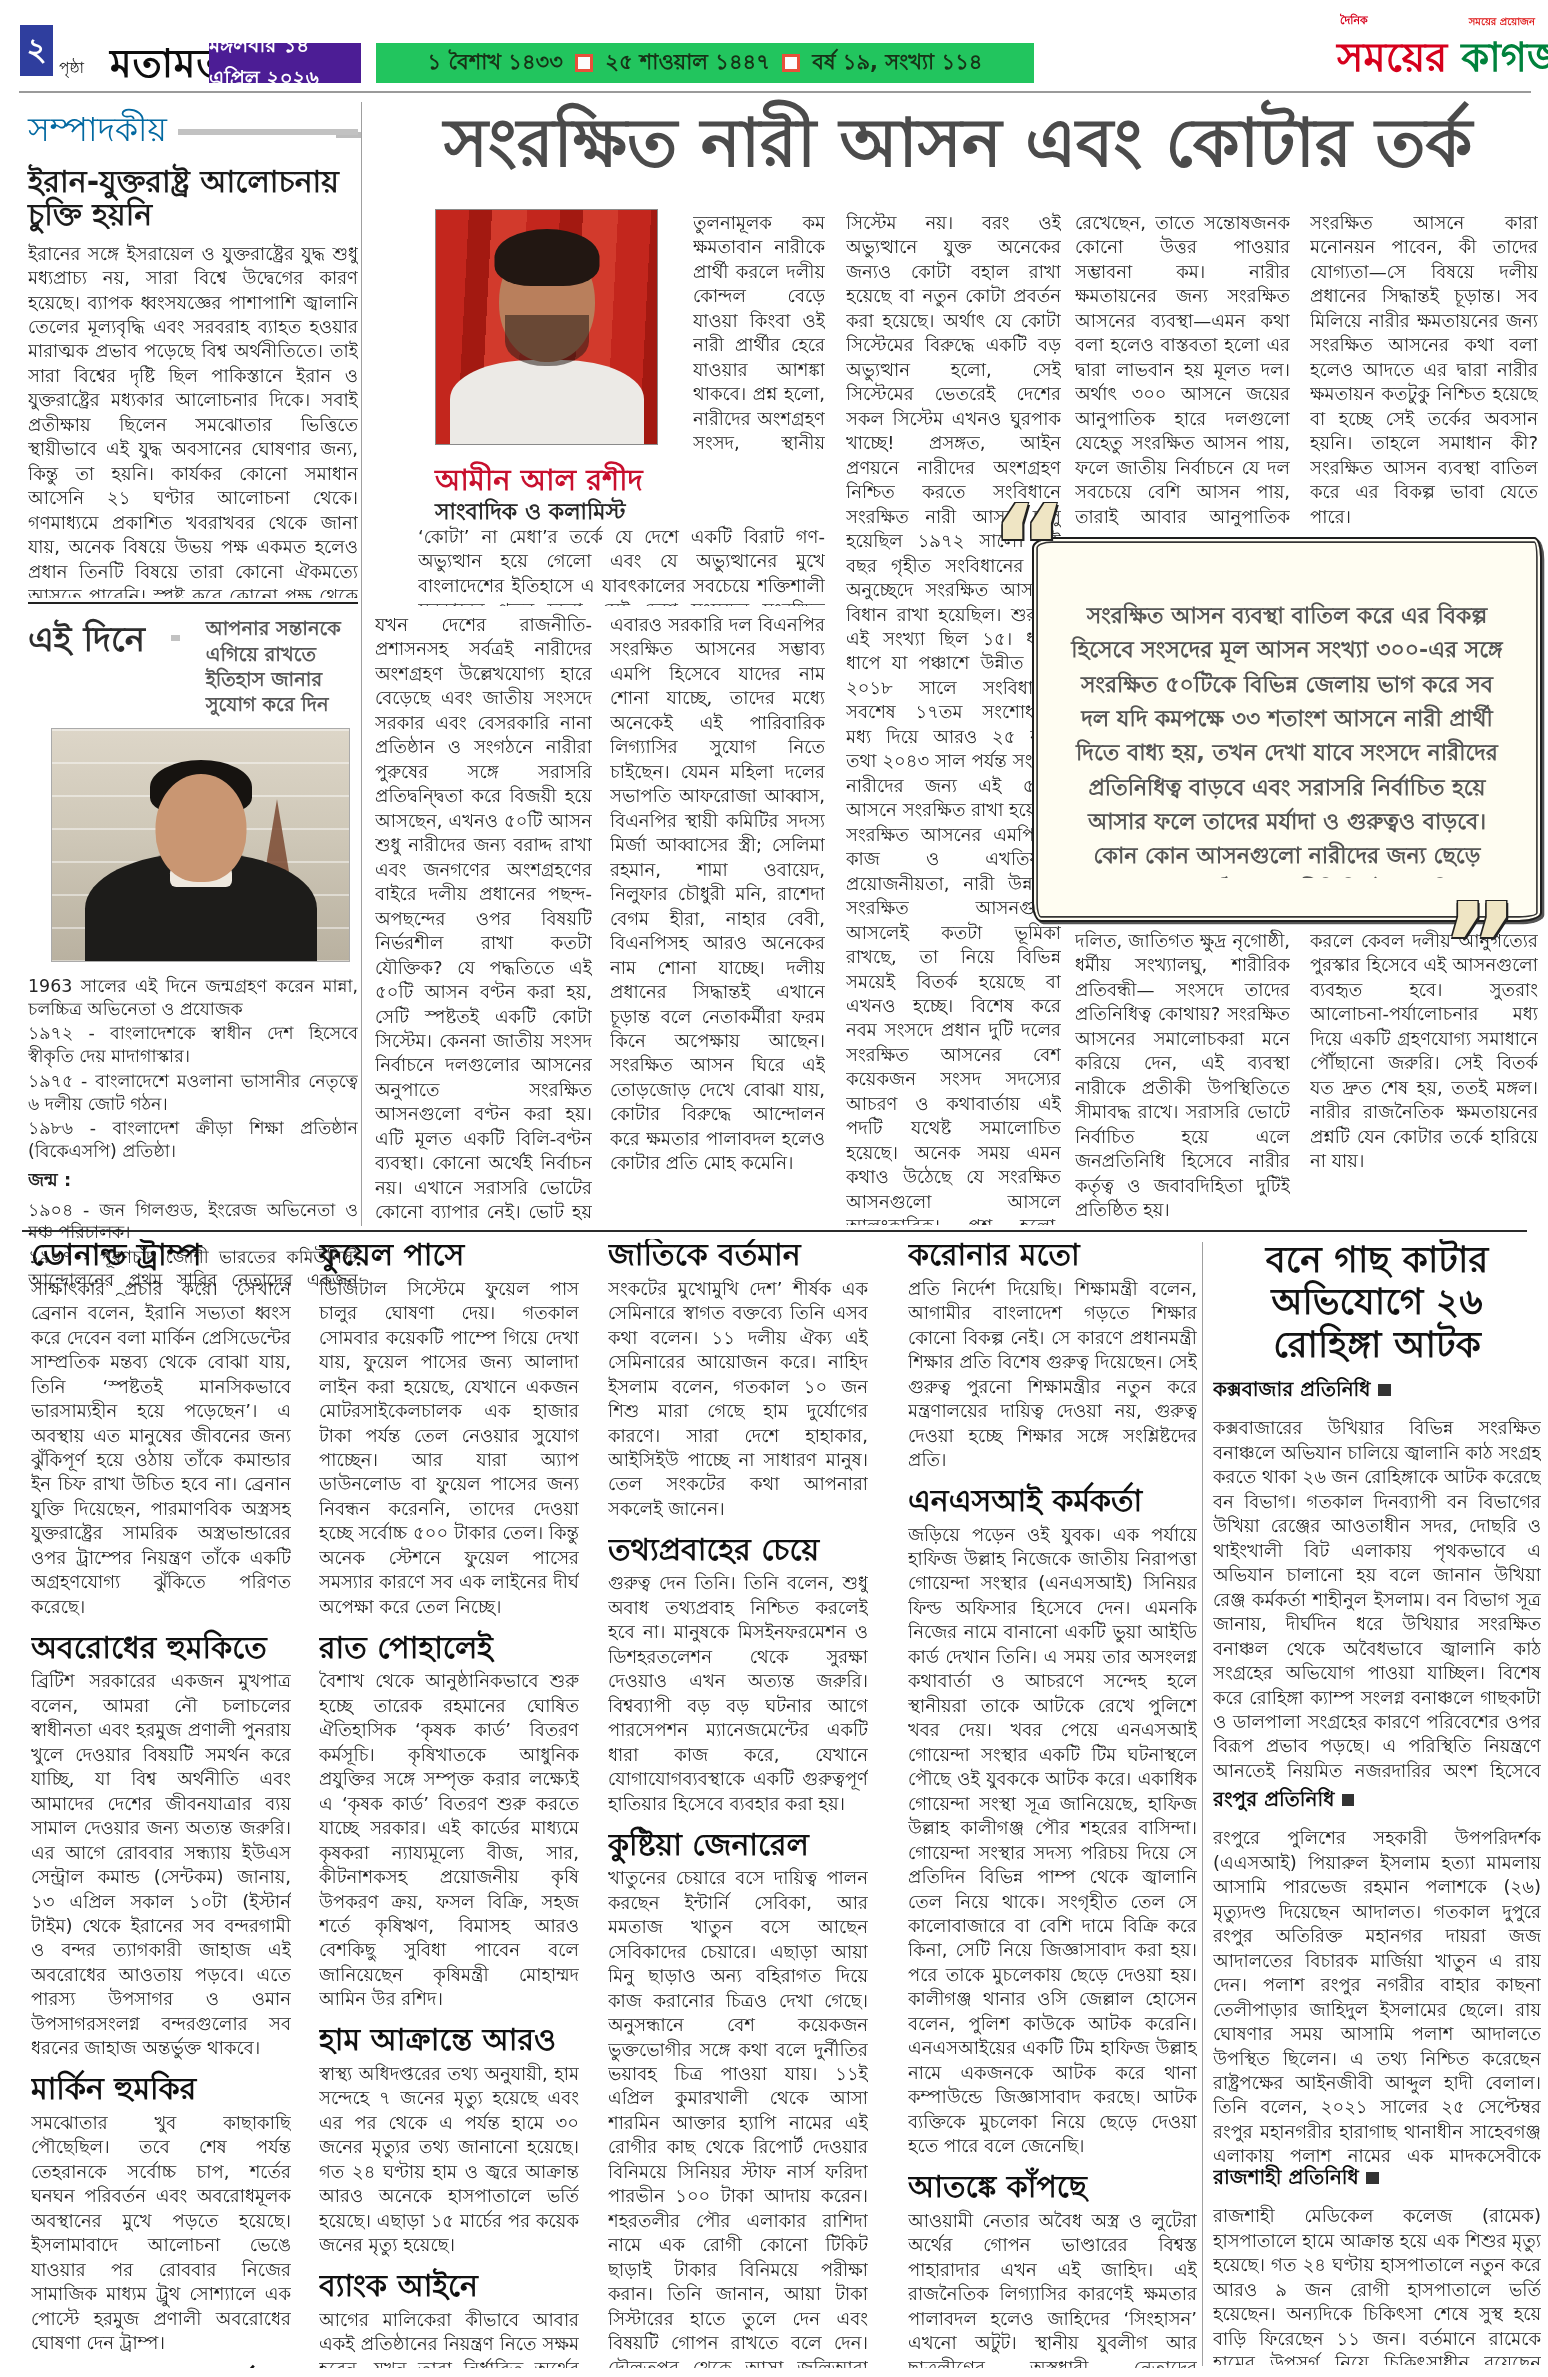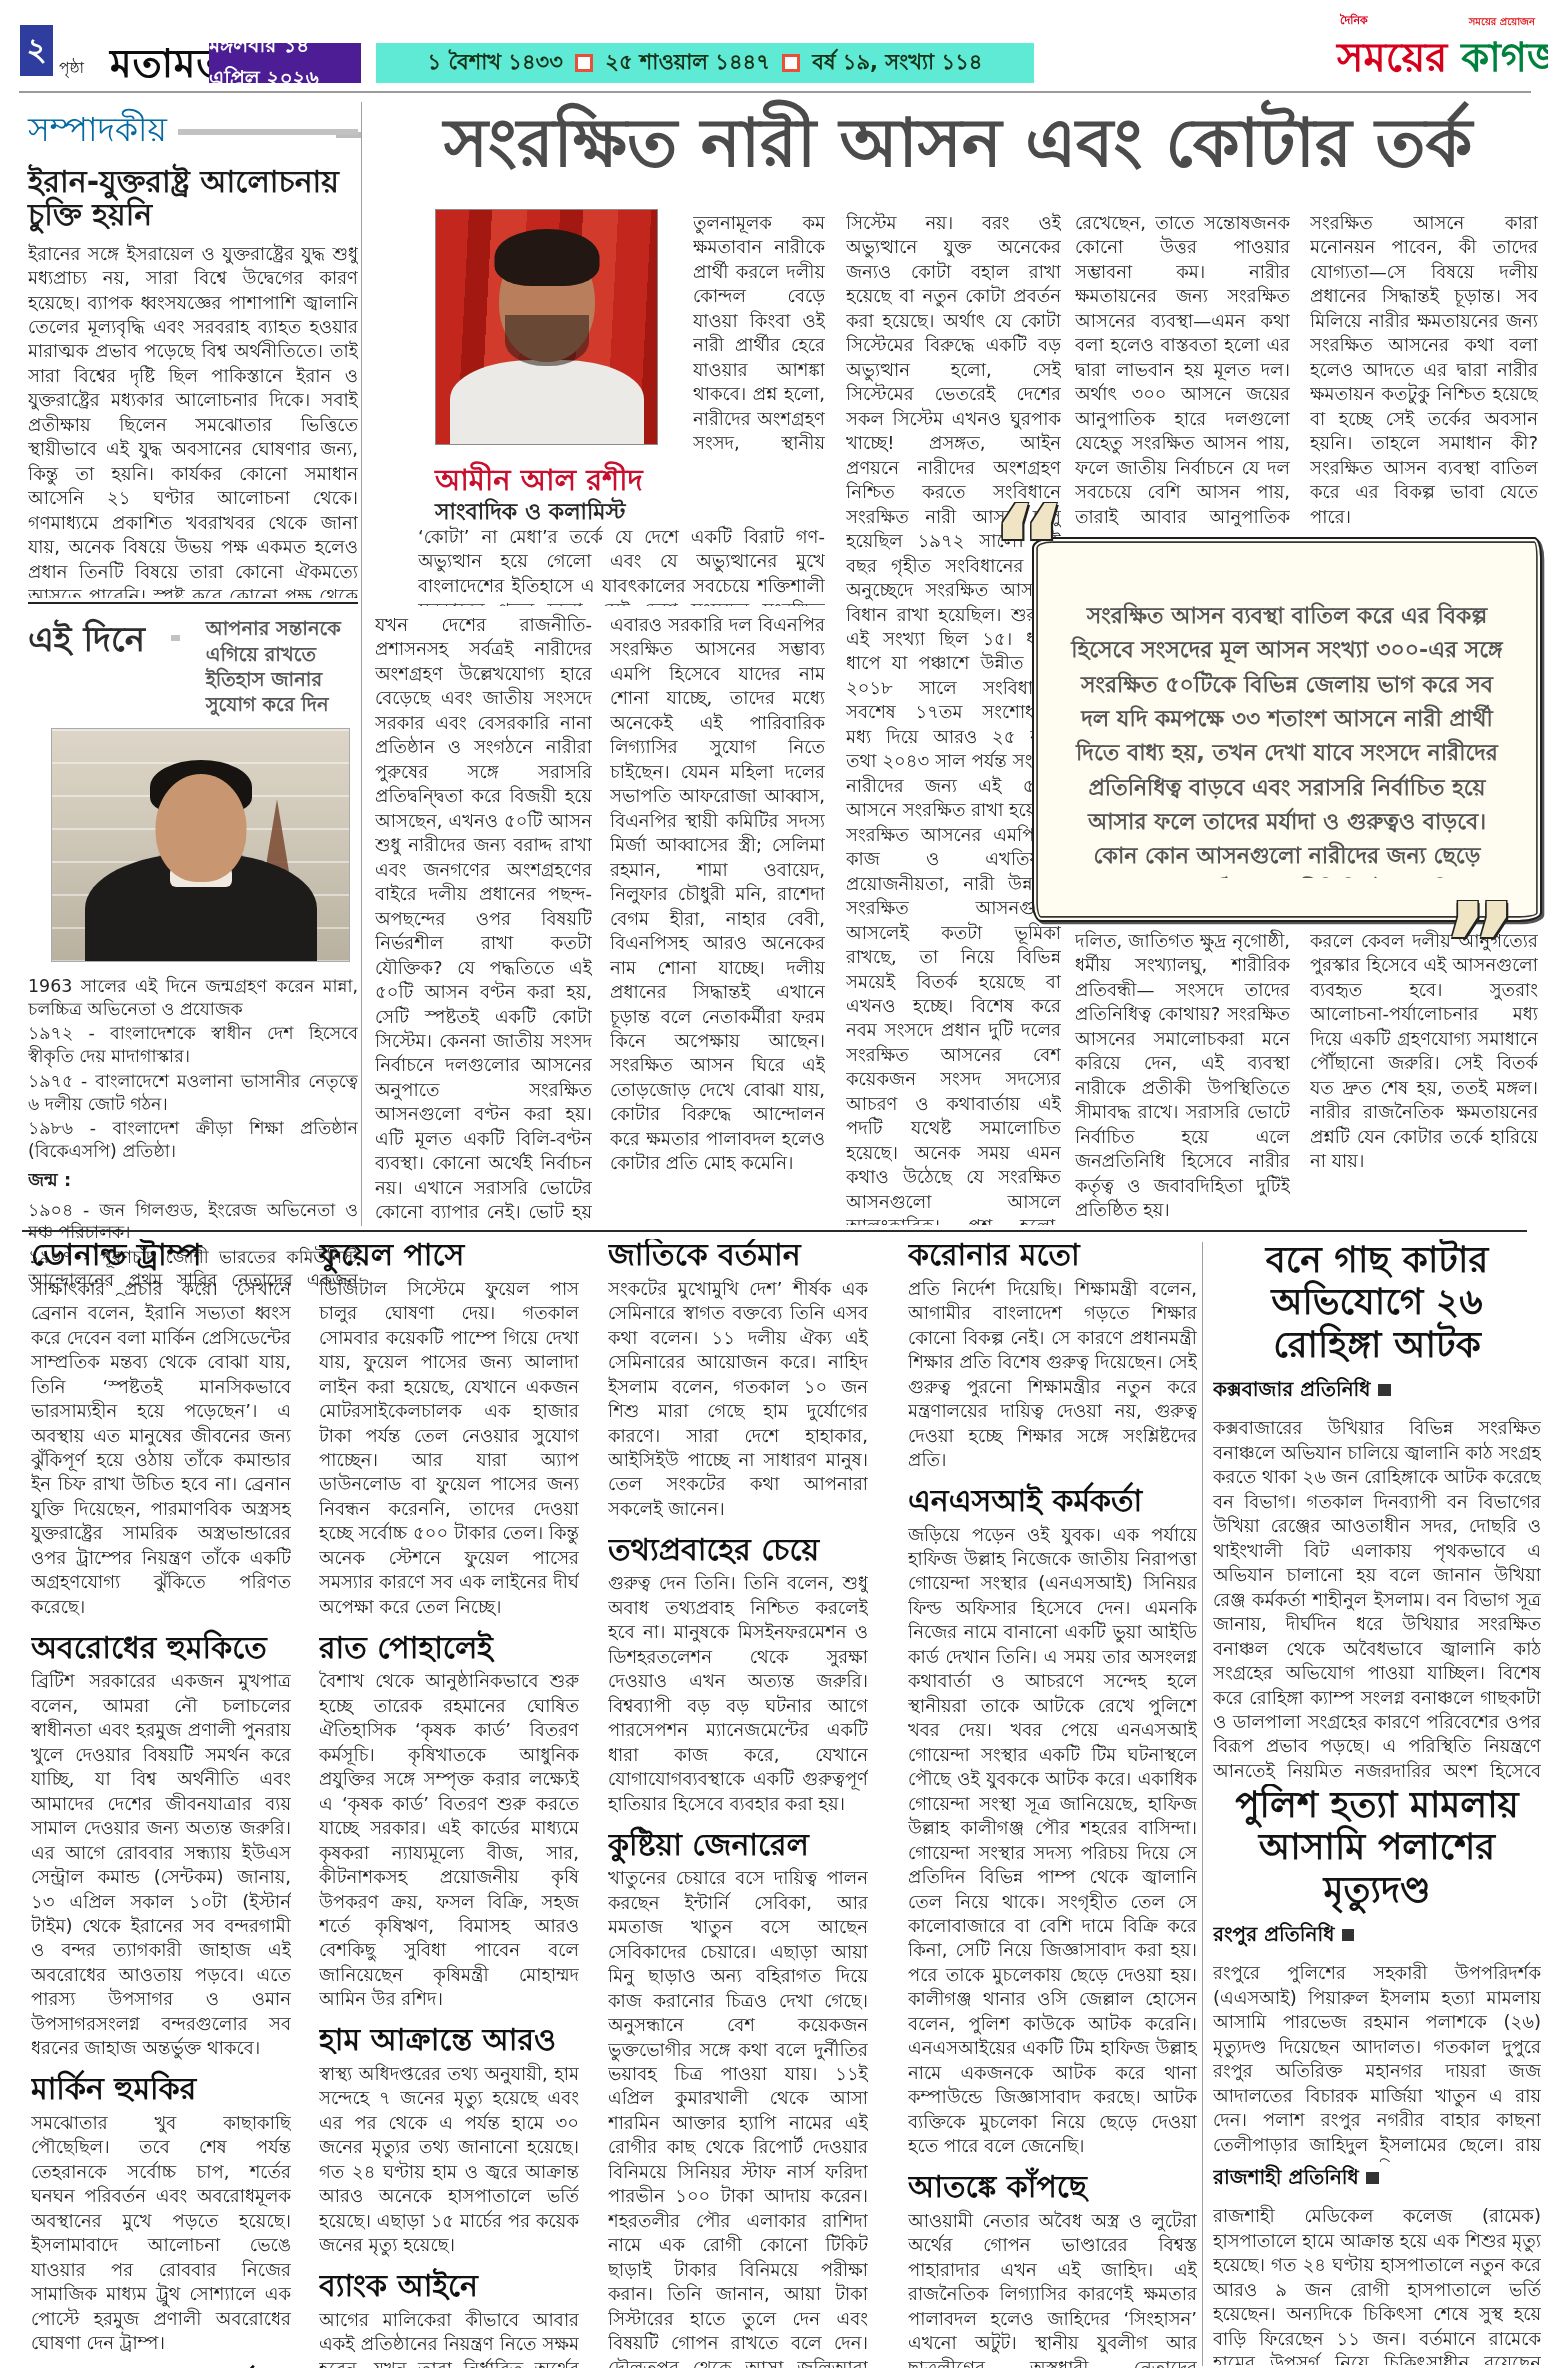--- a/index.html
+++ b/index.html
@@ -9,21 +9,21 @@
   .abs{position:absolute;}
   .bodytext{font-size:18px;line-height:1.36;text-align:justify;color:#262626;margin:0 0 7.7px 0;}
   .clip{overflow:hidden;}
   
   .pgnum-box{left:20px;top:25px;width:33px;height:51px;background:#2f3e9e;color:#fff;
              display:flex;align-items:center;justify-content:center;font-size:31px;font-weight:bold;}
   .pgnum-label{left:59px;top:56px;font-size:15.5px;color:#111;}
   .section-title{left:110px;top:33px;font-size:39px;font-weight:bold;color:#0d0d0d;letter-spacing:0.8px;}
   .date-box{left:209px;top:43px;width:152px;height:40px;background:#4c1d95;color:#fff;
             display:flex;align-items:center;justify-content:center;font-size:20px;font-weight:bold;}
-  .issue-box{left:376px;top:43px;width:658px;height:40px;background:#5eead4;color:#173317;
+  .issue-box{left:376px;top:43px;width:658px;height:40px;background:#22c55e;color:#173317;
              display:flex;align-items:center;justify-content:center;font-size:21px;font-weight:bold;}
   .sq{display:inline-block;width:11.6px;height:11.6px;border:3.1px solid #e8503a;background:#fdfdfd;margin:0 12.4px;}
   .logo{left:1337px;top:12.4px;width:198px;height:74px;}
   .logo-kicker{position:absolute;left:3.1px;top:0;font-size:11px;color:#d6001c;font-weight:bold;}
   .logo-tagline{position:absolute;right:0;top:1.5px;font-size:10px;color:#e02020;font-weight:bold;}
   .logo-words{position:absolute;left:0;top:14px;font-size:40px;font-weight:bold;white-space:nowrap;}
   .logo-w1{color:#d6001c;} .logo-w2{color:#00823c;}
   .mast-rule{left:18.6px;top:91px;width:1512px;height:1.5px;background:#9a9a9a;}
   
   .main-headline{left:381px;top:105px;width:1154px;font-size:67px;line-height:1.15;font-weight:bold;
@@ -232,21 +232,20 @@
   <p class="bodytext">আওয়ামী নেতার অবৈধ অস্ত্র ও লুটেরা অর্থের গোপন ভাণ্ডারের বিশ্বস্ত পাহারাদার এখন এই জাহিদ। এই রাজনৈতিক লিগ্যাসির কারণেই ক্ষমতার পালাবদল হলেও জাহিদের ‘সিংহাসন’ এখনো অটুট। স্থানীয় যুবলীগ আর ছাত্রলীগের অস্ত্রধারী নেতাদের যোগসাজশে জাহিদ যেন বেপরোয়া হয়ে উঠেছে। জাহিদের আকাশচুম্বী সম্পদের মূল ভিত্তি হলো মাদক। গোটা মিরপুর উপজেলায় আশঙ্কাজনক হারে ছড়িয়ে পড়ছে তার সিন্ডিকেটের বিষ। স্থানীয়দের দাবি, তার নেতৃত্বে বিশাল এক ড্রাগ নেটওয়ার্ক পরিচালিত হচ্ছে যা তরুণ সমাজকে ধ্বংসের মুখে ঠেলে দিচ্ছে। মাদক ব্যবসার টাকা নিরাপদে রাখতে জাহিদ ব্যবহার করেন অস্ত্রের জোর। মাঝেমধ্যেই দামী গাড়ির জানালা নামিয়ে অবৈধ অস্ত্রের মহড়া দিয়ে জনমনে ত্রাস সৃষ্টি করেন তিনি। তার বিরুদ্ধে মুখ খোলা মানেই নিজের মৃত্যু পরোয়ানা লিখে রাখা—এমন আতঙ্কেই গ্রামবাসী এখন নিশ্চুপ। জাহিদের সবচাইতে শক্তিশালী অস্ত্র হলো তার ‘নেটওয়ার্কিং’। অভিযোগ উঠেছে, স্থানীয় প্রশাসনের একটি বিশেষ অংশকে মোটা অঙ্কের মাসোহারা দিয়ে পকেটে রেখেছেন তিনি। বিপুল পরিমাণ মাদকসহ এর আগে আইনশৃঙ্খলা রক্ষাকারী বাহিনীর হাতে ধরা পড়লেও রহস্যজনকভাবে খুব দ্রুতই বের হয়ে আসেন তিনি। আইনের ফাঁকফোকর গলে বারবার বেরিয়ে আসা জাহিদ এখন নিজেকে আইনের ঊর্ধ্বে মনে করেন। এলাকাবাসীর ভাষ্যমতে, পুলিশি অভিযান আসার আগেই তিনি সতর্কবার্তা পেয়ে যান, যা তাকে ধরাছোঁয়ার বাইরে থাকতে সাহায্য করে। যেন কোনো কালো জাদুর হাতছানি। ৪০ লাখ টাকার ব্যক্তিগত গাড়ি ছাড়াও বড় স্ত্রীর নামে রয়েছে ৬টি ড্রামট্রাক। কিষ্টাপুরের অজপাড়াগাঁয়ে ছোট স্ত্রীর নামে দেড় কোটি টাকার চোখধাঁধানো ডুপ্লেক্স বাড়ি। প্রত্যন্ত অঞ্চলে টিনের ঘরে এসি লাগিয়ে বসবাস এবং এলাকায় লক্ষ লক্ষ টাকার অবৈধ সুদি কারবার তার দাপটেরই প্রমাণ দেয়। তবে এসব আড়াল করতে তিনি বেছে নিয়েছেন এক অভিনব পন্থা। নিজের এই বিপুল বিত্ত বৈভবের উৎস হিসেবে জাহিদ এন্টারপ্রাইজ নামের একটি প্রতিষ্ঠানকে ঢাল হিসেবে ব্যবহার করে আসছে। এসব গুরুতর অভিযোগের বিষয়ে জাহিদের সাথে মুঠোফোনে যোগাযোগের চেষ্টা করা হলে তার নম্বরটি বন্ধ পাওয়া যায়। স্থানীয় সচেতন মহলের মতে, একজন সামান্য আয়ের মানুষ থেকে কয়েক বছরে কোটি কোটি টাকার মালিক হওয়া এবং প্রকাশ্য দিবালোকে অস্ত্রের মহড়া দেওয়া রাষ্ট্রের নিরাপত্তার জন্য হুমকি। কুষ্টিয়াবাসীর দাবি, অবিলম্বে দুর্নীতি দমন কমিশন (দুদক) এবং আইনশৃঙ্খলা বাহিনীর শীর্ষ পর্যায়ের হস্তক্ষেপ প্রয়োজন। জাহিদের এই অন্ধকার সাম্রাজ্যের খুঁটি কোথায়, তা খুঁজে বের করে এই ‘মাদকের সম্রাট’কে আইনের আওতায় আনাই এখন জনদাবি।</p>
 </div>
 
 <div class="abs rart">
   <div class="r-item" style="height:545px;">
     <h2 class="r-head">বনে গাছ কাটার অভিযোগে ২৬ রোহিঙ্গা আটক</h2>
     <p class="r-byline"><span>কক্সবাজার প্রতিনিধি</span><span class="bsq"></span></p>
     <p class="bodytext">কক্সবাজারের উখিয়ার বিভিন্ন সংরক্ষিত বনাঞ্চলে অভিযান চালিয়ে জ্বালানি কাঠ সংগ্রহ করতে থাকা ২৬ জন রোহিঙ্গাকে আটক করেছে বন বিভাগ। গতকাল দিনব্যাপী বন বিভাগের উখিয়া রেঞ্জের আওতাধীন সদর, দোছরি ও থাইংখালী বিট এলাকায় পৃথকভাবে এ অভিযান চালানো হয় বলে জানান উখিয়া রেঞ্জ কর্মকর্তা শাহীনুল ইসলাম। বন বিভাগ সূত্র জানায়, দীর্ঘদিন ধরে উখিয়ার সংরক্ষিত বনাঞ্চল থেকে অবৈধভাবে জ্বালানি কাঠ সংগ্রহের অভিযোগ পাওয়া যাচ্ছিল। বিশেষ করে রোহিঙ্গা ক্যাম্প সংলগ্ন বনাঞ্চলে গাছকাটা ও ডালপালা সংগ্রহের কারণে পরিবেশের ওপর বিরূপ প্রভাব পড়ছে। এ পরিস্থিতি নিয়ন্ত্রণে আনতেই নিয়মিত নজরদারির অংশ হিসেবে এই অভিযান জোরদার করা হয়েছে। অভিযান চলাকালে বনাঞ্চলের ভেতর থেকে জ্বালানি কাঠ সংগ্রহরত অবস্থায় ২৬ জন রোহিঙ্গাকে আটক করা হয়। এসময় তাদের কাছ থেকে উল্লেখযোগ্য পরিমাণ জ্বালানি কাঠ জব্দ করা হয়েছে। আটকদের পরে কুতুপালং রেজিস্টার্ড ক্যাম্পের দায়িত্বপ্রাপ্ত ক্যাম্প ইনচার্জের (সিআইসি) কাছে হস্তান্তর করা হয়। পাশাপাশি ক্যাম্প কর্তৃপক্ষের প্রতিনিধিদের ডেকে ভবিষ্যতে যেন এমন ঘটনার পুনরাবৃত্তি না ঘটে সে বিষয়ে সতর্ক করা হয়। স্থানীয়দের মতে শুধু অভিযান নয়, বিকল্প জ্বালানির ব্যবস্থা না করলে এ সমস্যার স্থায়ী সমাধান সম্ভব নয়।</p>
   </div>
   <div class="r-item" style="height:378px;">
-    <h2 class="r-head">পুলিশ হত্যা মামলায় আসামি পলাশের মৃত্যুদণ্ড</h2>
     <p class="r-byline"><span>রংপুর প্রতিনিধি</span><span class="bsq"></span></p>
     <p class="bodytext">রংপুরে পুলিশের সহকারী উপপরিদর্শক (এএসআই) পিয়ারুল ইসলাম হত্যা মামলায় আসামি পারভেজ রহমান পলাশকে (২৬) মৃত্যুদণ্ড দিয়েছেন আদালত। গতকাল দুপুরে রংপুর অতিরিক্ত মহানগর দায়রা জজ আদালতের বিচারক মার্জিয়া খাতুন এ রায় দেন। পলাশ রংপুর নগরীর বাহার কাছনা তেলীপাড়ার জাহিদুল ইসলামের ছেলে। রায় ঘোষণার সময় আসামি পলাশ আদালতে উপস্থিত ছিলেন। এ তথ্য নিশ্চিত করেছেন রাষ্ট্রপক্ষের আইনজীবী আব্দুল হাদী বেলাল। তিনি বলেন, ২০২১ সালের ২৫ সেপ্টেম্বর রংপুর মহানগরীর হারাগাছ থানাধীন সাহেবগঞ্জ এলাকায় পলাশ নামের এক মাদকসেবীকে গাঁজাসহ আটক করে। এ সময় পলাশ তার কাছে থাকা চাকু দিয়ে এএসআই পিয়ারুলের বুকে আঘাত করে। এতে পিয়ারুল গুরুতর আহত হলে তাকে রংপুর মেডিকেল কলেজ হাসপাতালে ভর্তি করা হয়। সেখানে চিকিৎসাধীন অবস্থায় তার মৃত্যু হয়। এ ঘটনায় পুলিশ বাদী হয়ে হত্যা ও মাদক আইনে পৃথক দুটি মামলা দায়ের করেন। পরে আসামি পারভেজ রহমান পলাশকে গ্রেপ্তার করা হয়।</p>
   </div>
   <div class="r-item" style="height:203px;">
     <p class="r-byline"><span>রাজশাহী প্রতিনিধি</span><span class="bsq"></span></p>
     <p class="bodytext">রাজশাহী মেডিকেল কলেজ (রামেক) হাসপাতালে হামে আক্রান্ত হয়ে এক শিশুর মৃত্যু হয়েছে। গত ২৪ ঘণ্টায় হাসপাতালে নতুন করে আরও ৯ জন রোগী হাসপাতালে ভর্তি হয়েছেন। অন্যদিকে চিকিৎসা শেষে সুস্থ হয়ে বাড়ি ফিরেছেন ১১ জন। বর্তমানে রামেকে হামের উপসর্গ নিয়ে চিকিৎসাধীন রয়েছেন ১৫৩ জন রোগী। চলমান এই প্রাদুর্ভাবে এখন পর্যন্ত মোট ৫৫৯ জন রোগী হাসপাতালে ভর্তি হয়েছেন।</p>
   </div>
 </div>
 
 

